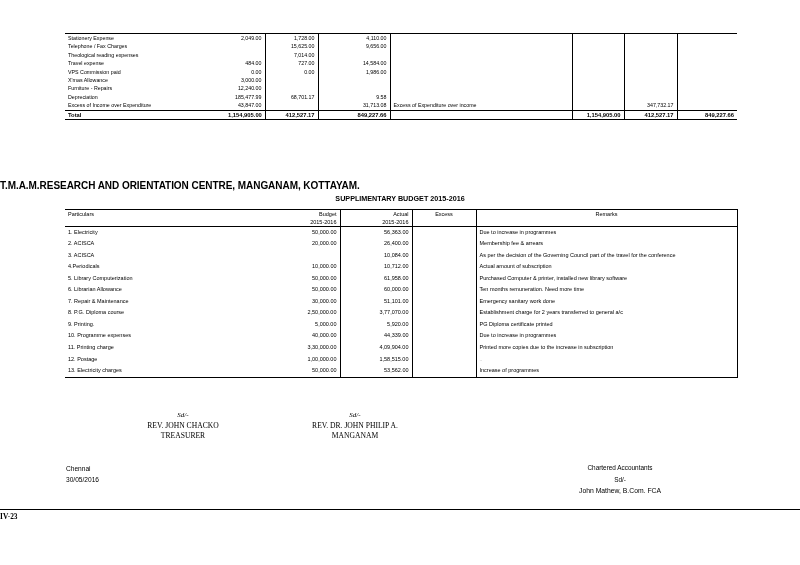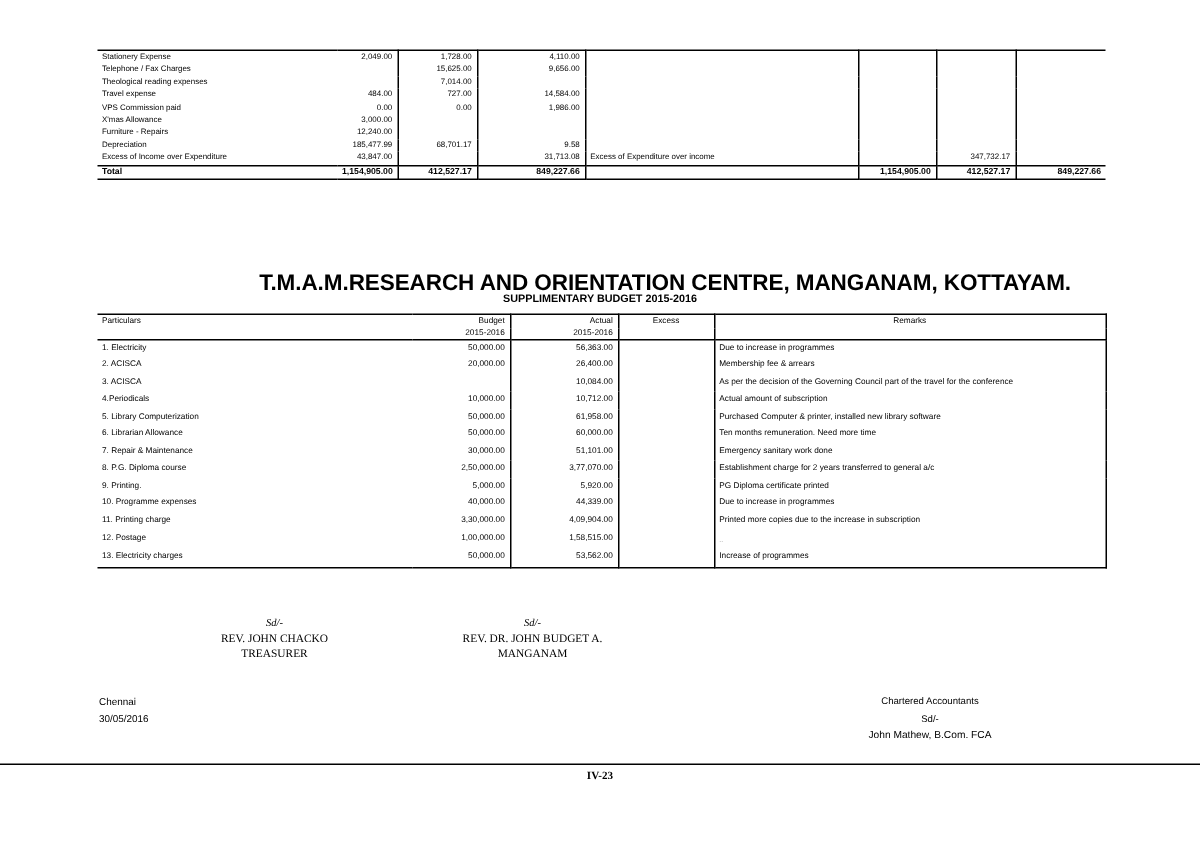--- a/index.html
+++ b/index.html
@@ -59,22 +59,22 @@
     line-height: 14px;
     vertical-align: middle;
   }
 
   
   .heading-main {
     position: absolute;
     top: 180px;
     left: 0;
     width: 714px;
-    text-align: right;
-    font-size: 15px;
+    text-align: left;
+    font-size: 10px;
     font-weight: bold;
     letter-spacing: -0.05px;
   }
   .heading-sub {
     position: absolute;
     top: 194px;
     left: 0;
     width: 800px;
     text-align: center;
     font-size: 7.2px;
@@ -159,21 +159,21 @@
     left: 0;
     top: 509px;
     width: 800px;
     border-top: 0.8px solid #000;
   }
   .footer-page {
     position: absolute;
     top: 512px;
     left: 0;
     width: 800px;
-    text-align: center;
+    text-align: left;
     font-family: "Liberation Serif", serif;
     font-size: 7.4px;
     font-weight: bold;
   }
 </style>
 </head>
 <body>
 
 <div class="page">
 
@@ -419,21 +419,21 @@
   </div>
 
   <div class="sig-block sig-left">
     <div class="sig-sd">Sd/-</div>
     <div class="sig-name">REV. JOHN CHACKO</div>
     <div>TREASURER</div>
   </div>
 
   <div class="sig-block sig-right">
     <div class="sig-sd">Sd/-</div>
-    <div class="sig-name">REV. DR. JOHN BUDGET A.</div>
+    <div class="sig-name">REV. DR. JOHN PHILIP A.</div>
     <div>MANGANAM</div>
   </div>
 
   <div class="place-date">
     <div>Chennai</div>
     <div>30/05/2016</div>
   </div>
 
   <div class="auditor">
     <div class="aud-desig">Chartered Accountants</div>

